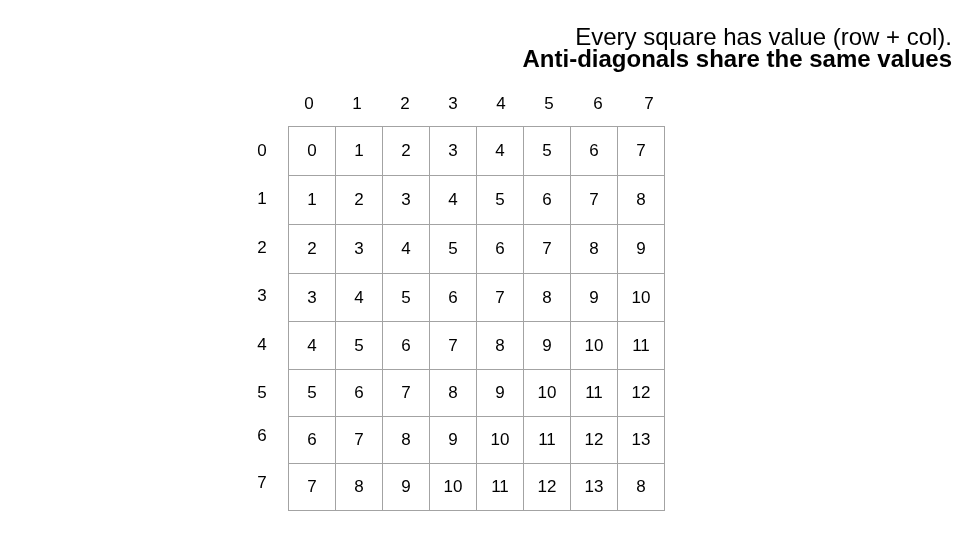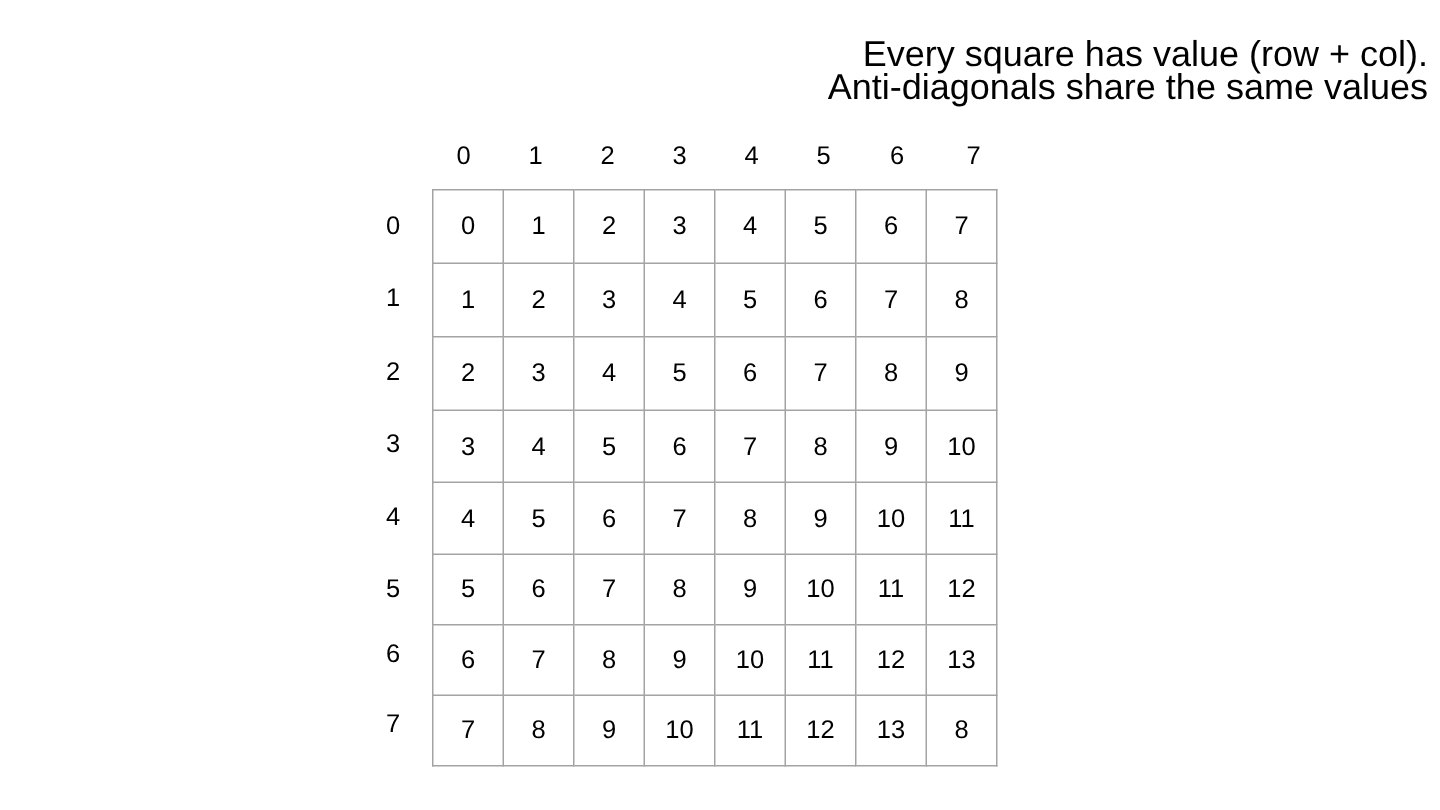--- a/index.html
+++ b/index.html
@@ -17,21 +17,21 @@
     }
     .title {
       position: absolute;
       left: 0;
       width: 952px;
       text-align: right;
       font-size: 24px;
       line-height: 22px;
     }
     .title.l1 { top: 26px; }
-    .title.l2 { top: 48px; }
+    .title.l2 { top: 48px; font-weight: bold; }
 
     .col-header {
       position: absolute;
       top: 94px;
       width: 40px;
       text-align: center;
       font-size: 17px;
       line-height: 20px;
     }
     .row-header {

